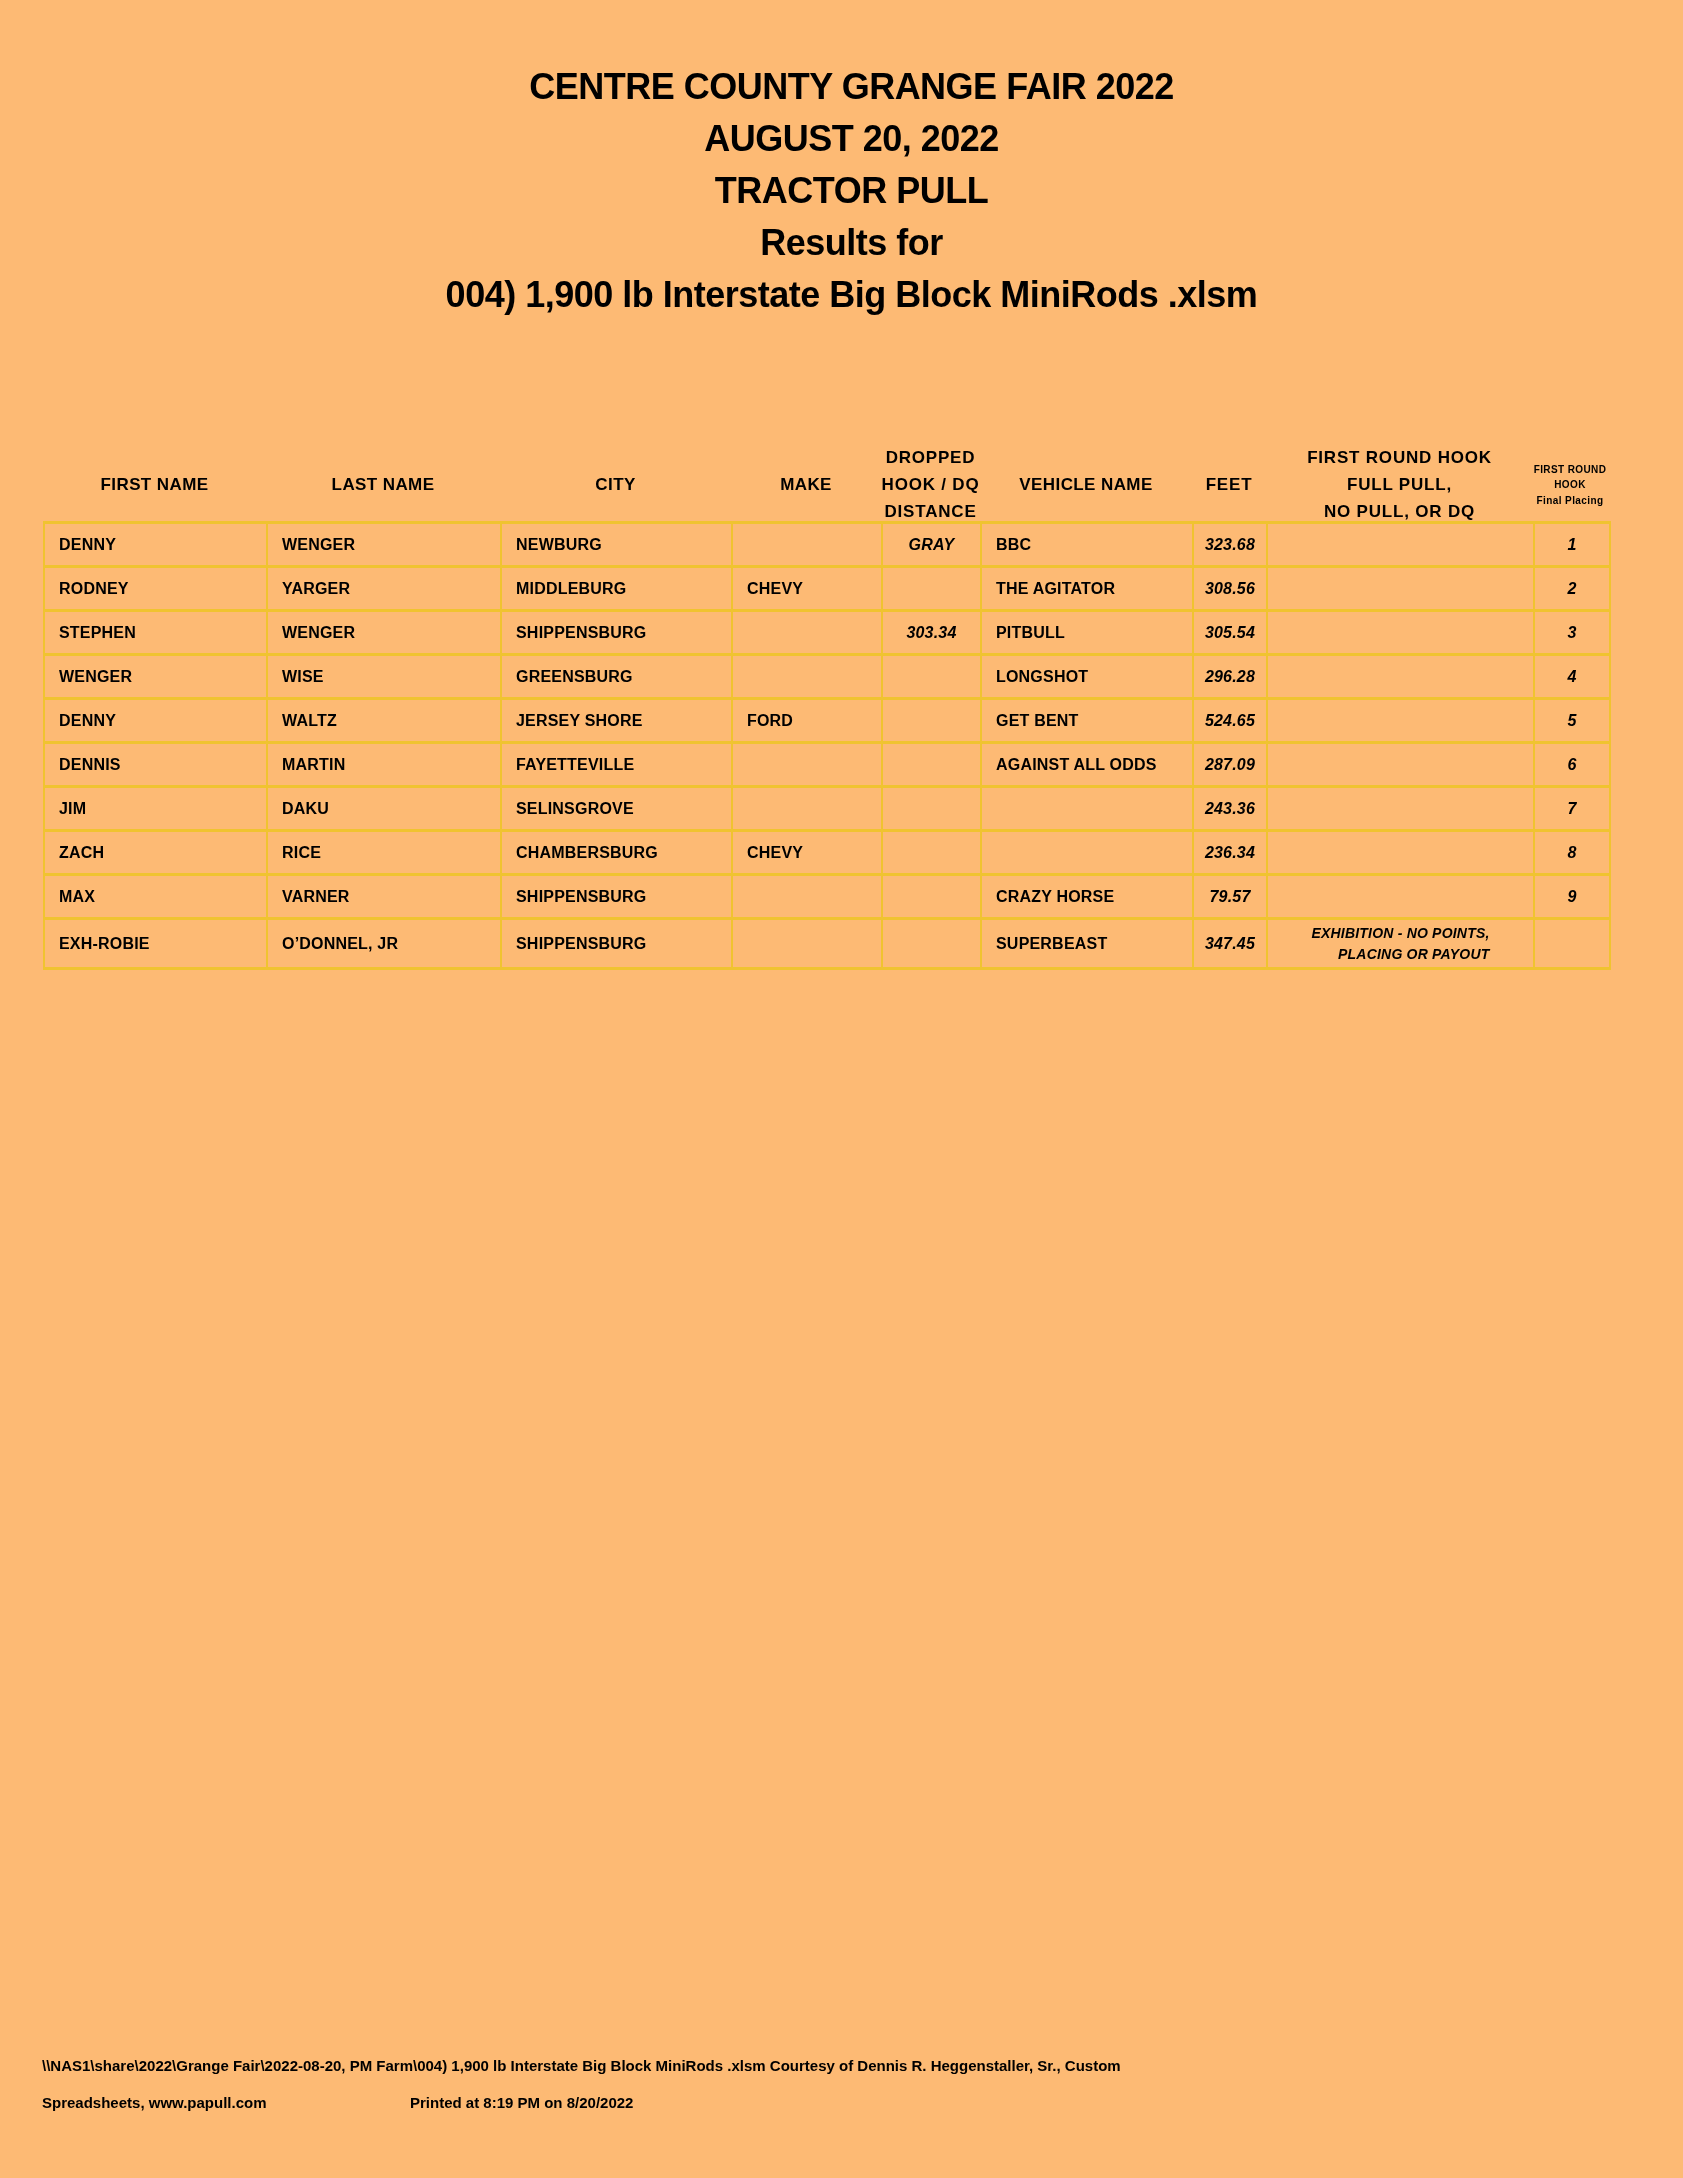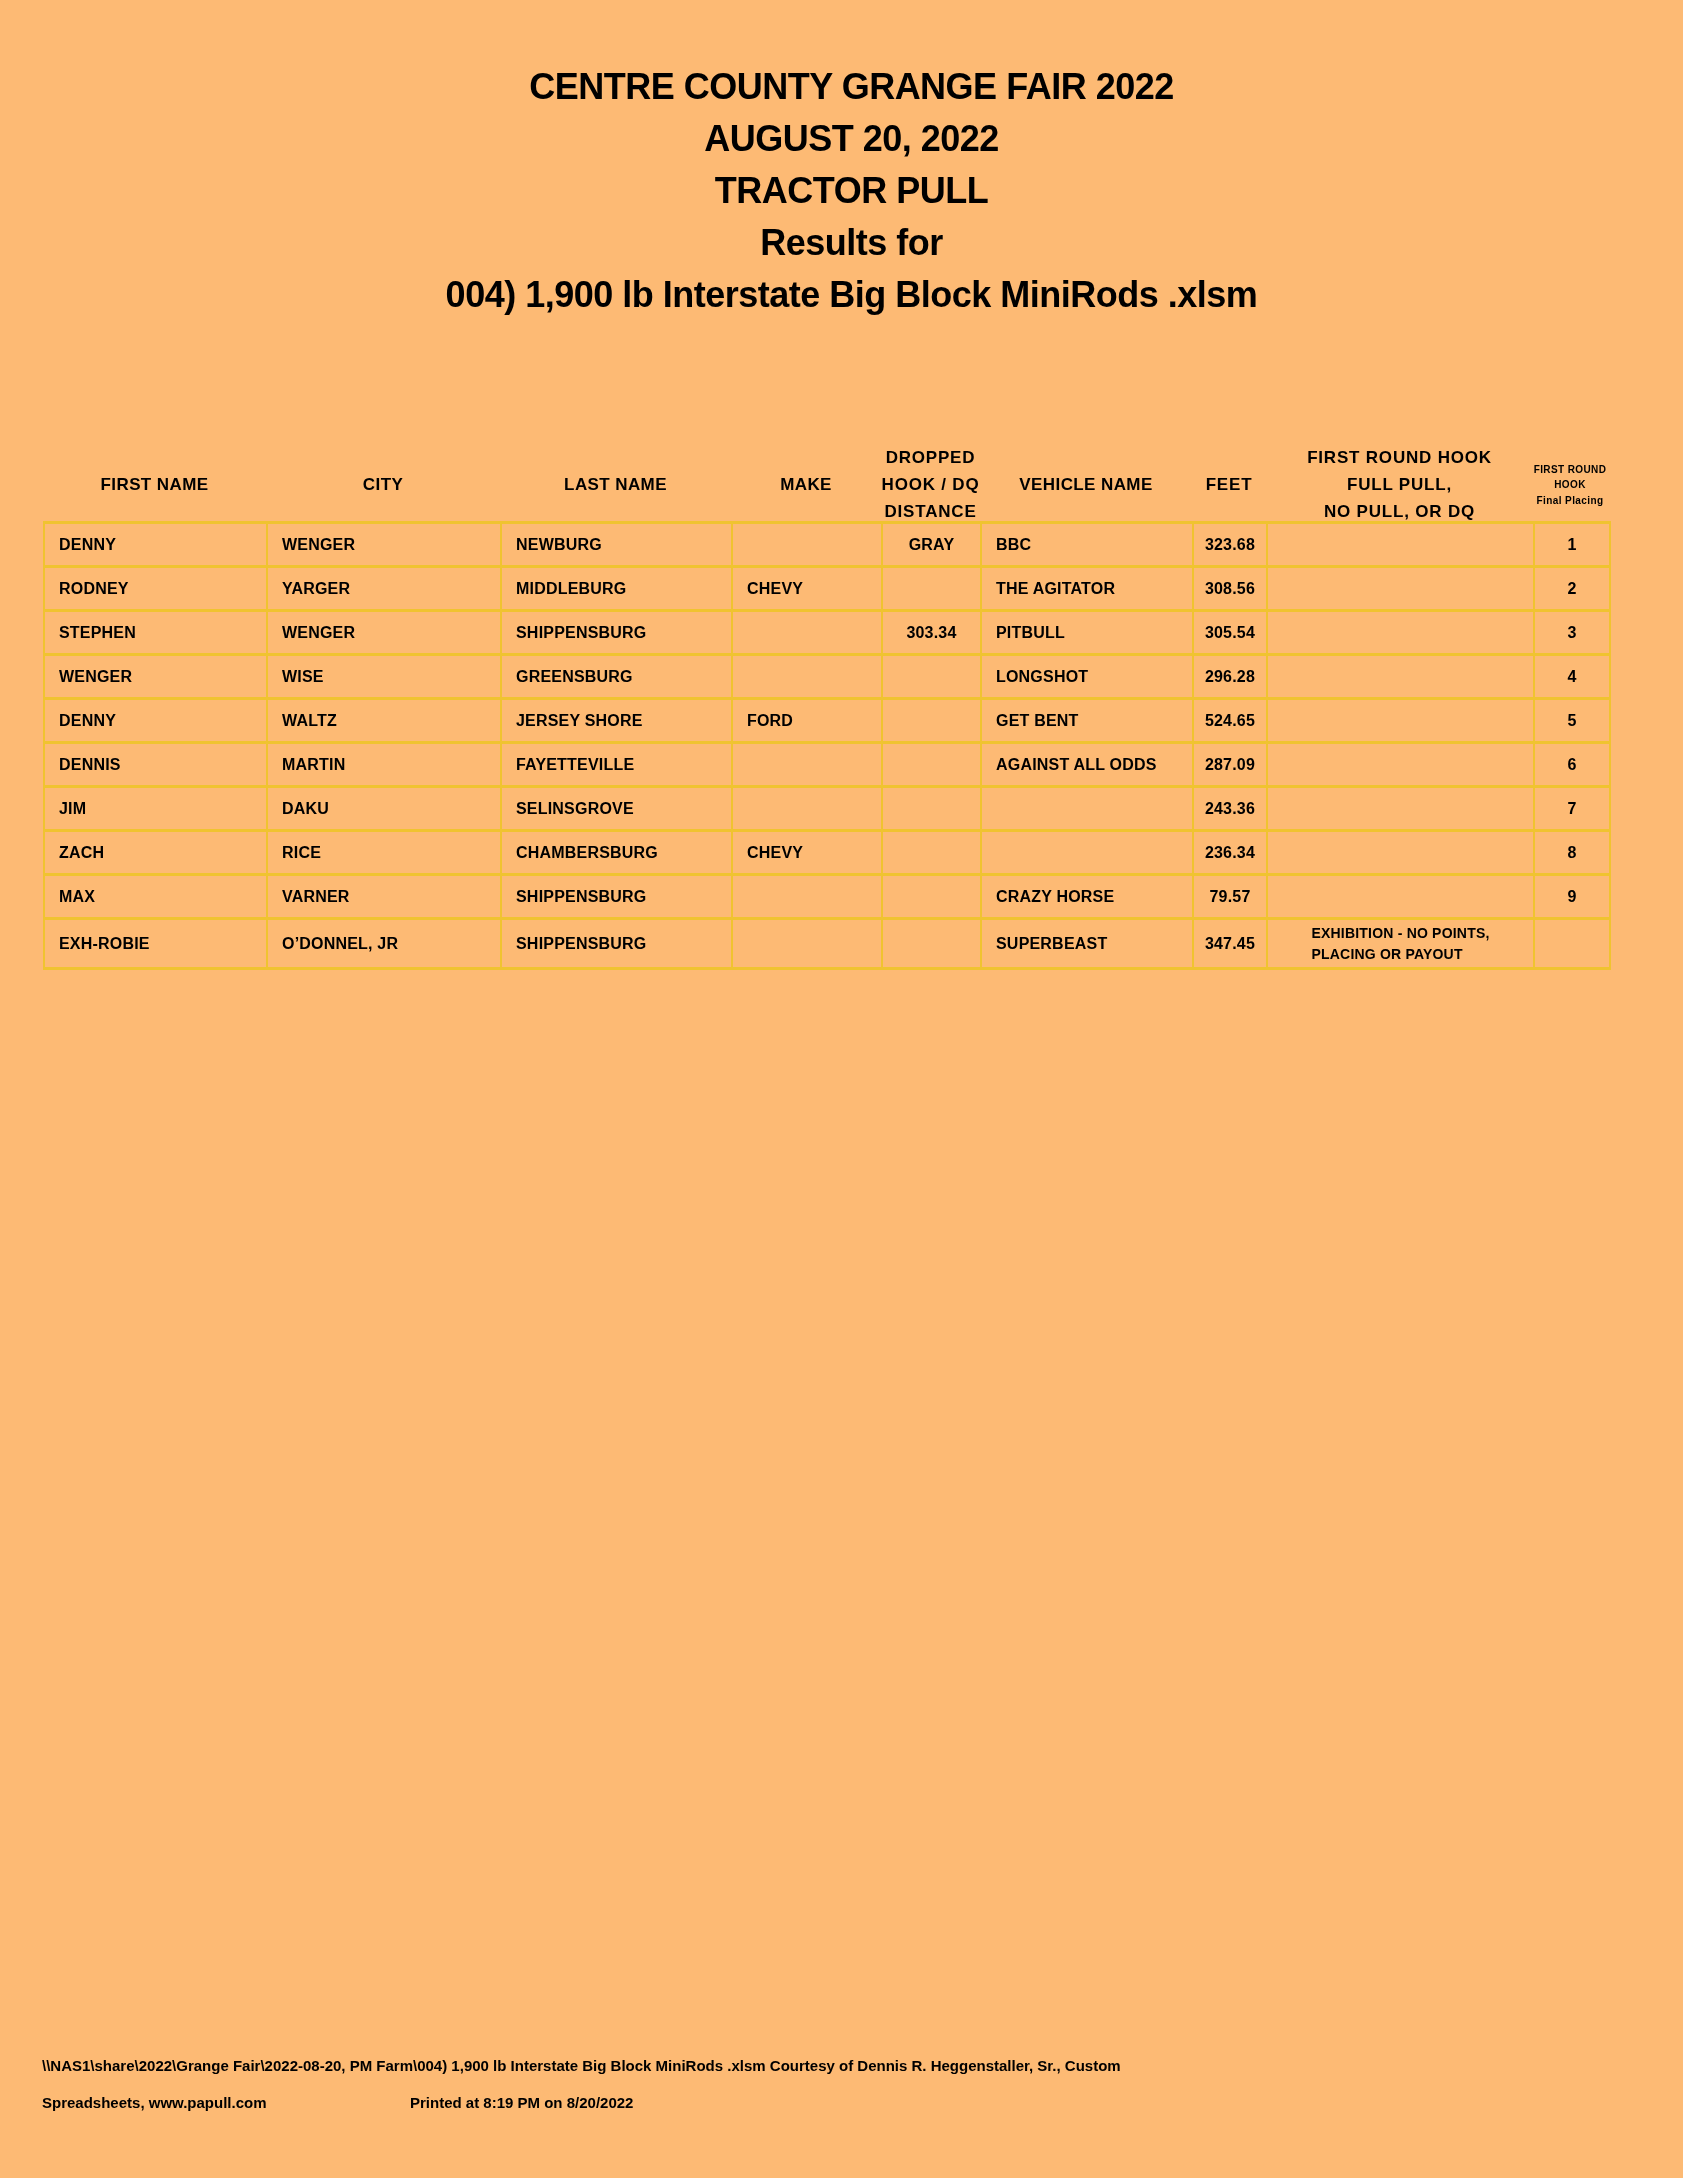--- a/index.html
+++ b/index.html
@@ -49,21 +49,21 @@
   .td {
     border-right: 2px solid var(--gold);
     border-bottom: 3px solid var(--gold);
     display: flex; align-items: center;
     font-size: 16px; font-weight: bold; letter-spacing: 0.2px;
     overflow: hidden;
   }
   .tr .td:last-child { border-right: none; }
   .tr:last-child .td { border-bottom: none; }
   .td.left   { padding-left: 14px; }
-  .td.center { justify-content: center; text-align: left; }
+  .td.center { justify-content: center; text-align: right; font-style: italic; }
   .td.note   { font-size: 14px; line-height: 1.45; white-space: pre-line; }
 
   
   .footer {
     position: absolute; left: 42px; top: 2055px; right: 20px;
     font-weight: bold; font-size: 15px;
   }
   .f1 { white-space: nowrap; line-height: 22px; }
   .f2 { position: relative; margin-top: 15px; line-height: 22px; }
   .f2 .right { position: absolute; left: 368px; top: 0; white-space: nowrap; }
@@ -76,22 +76,22 @@
   <header class="titles">
     <div class="t">CENTRE COUNTY GRANGE FAIR 2022</div>
     <div class="t">AUGUST 20, 2022</div>
     <div class="t">TRACTOR PULL</div>
     <div class="t">Results for</div>
     <div class="t">004) 1,900 lb Interstate Big Block MiniRods .xlsm</div>
   </header>
 
   <div class="thead">
     <div class="th">FIRST NAME</div>
+    <div class="th">LAST NAME</div>
     <div class="th">CITY</div>
-    <div class="th">LAST NAME</div>
     <div class="th">MAKE</div>
     <div class="th small">DROPPED
 HOOK / DQ
 DISTANCE</div>
     <div class="th">VEHICLE NAME</div>
     <div class="th small">FEET</div>
     <div class="th small">FIRST ROUND HOOK
 FULL PULL,
 NO PULL, OR DQ</div>
     <div class="th xsmall">FIRST ROUND

